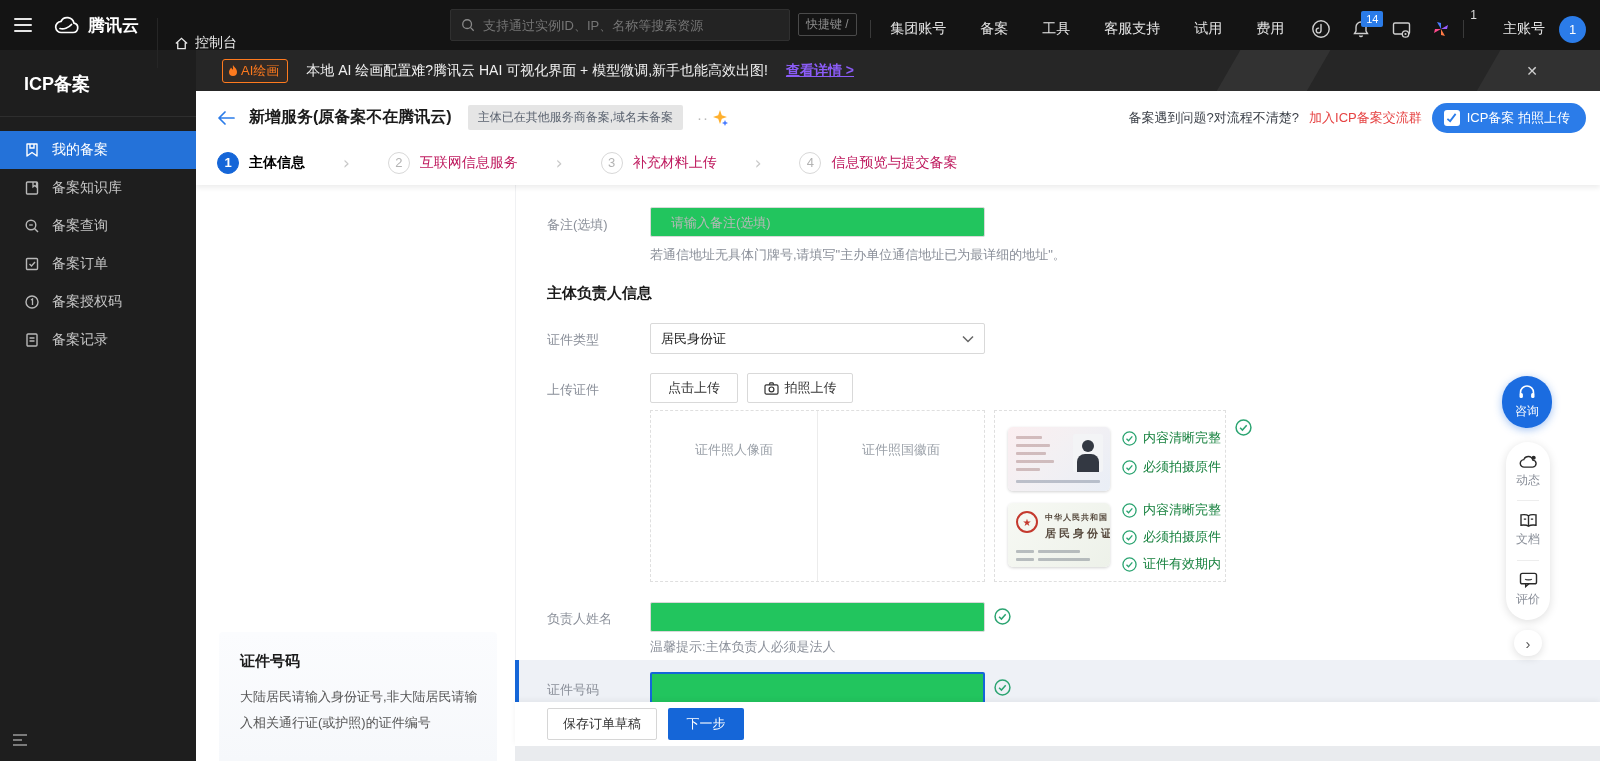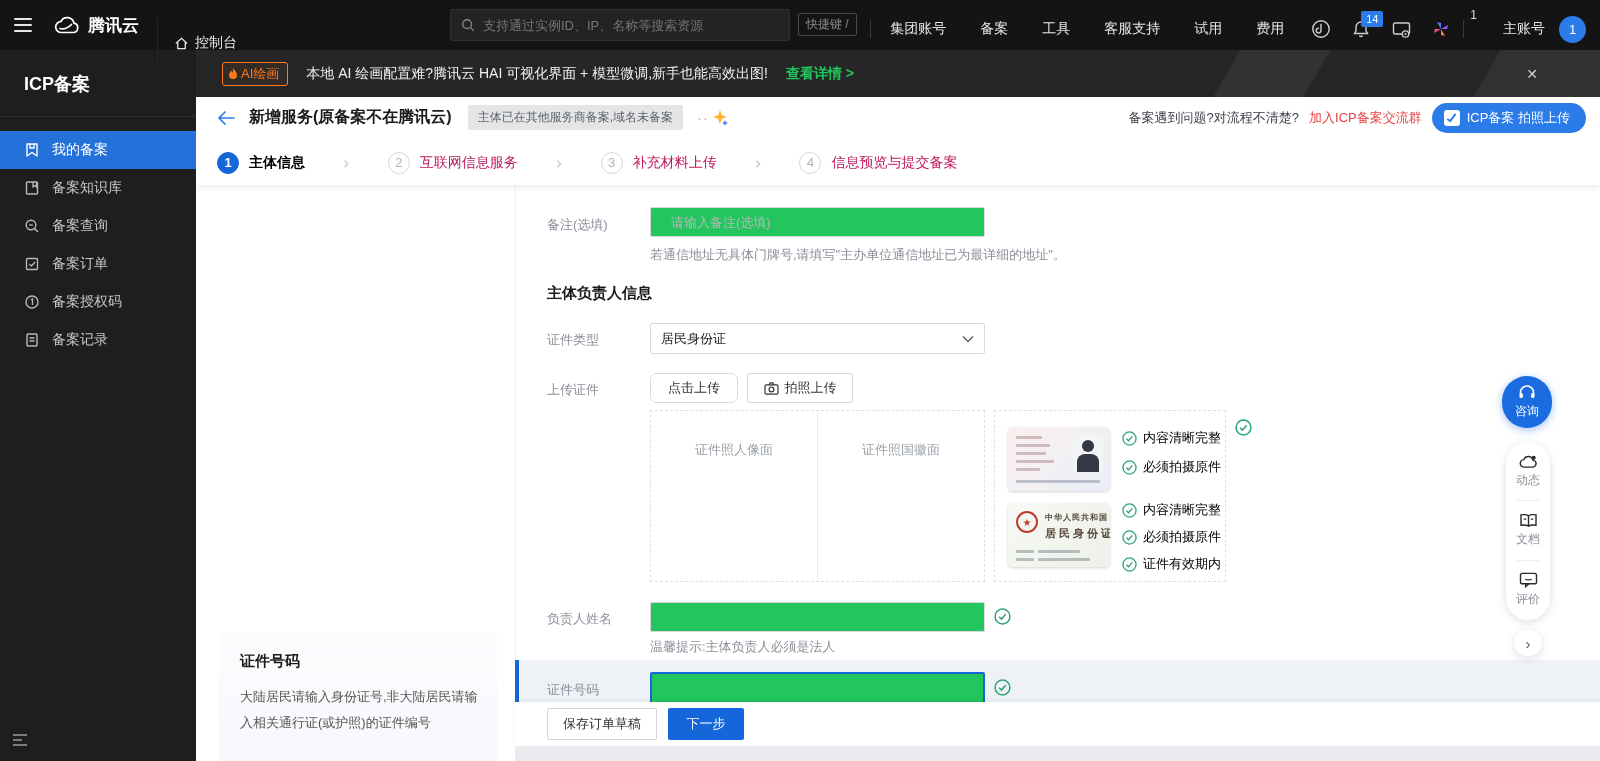--- a/index.html
+++ b/index.html
@@ -27,26 +27,26 @@
   
   .sidebar { position:absolute; left:0; top:50px; width:196px; height:711px; background:#1e1e1e; z-index:20; }
   .sb-title { color:#fff; font-size:18px; font-weight:bold; padding:22px 24px 20px; border-bottom:1px solid #2e2e2e; }
   .sb-menu { margin-top:14px; }
   .sb-item { height:38px; display:flex; align-items:center; gap:12px; padding-left:24px; color:#c6c6c6; font-size:14px; cursor:pointer; }
   .sb-item.active { background:#2472d9; color:#fff; }
   .sb-item svg { flex:0 0 auto; }
   .sb-collapse { position:absolute; left:12px; bottom:10px; cursor:pointer; }
 
   
-  .banner { position:absolute; left:196px; top:50px; width:1404px; height:47px; background:#262626; display:flex; align-items:center; color:#eee; font-size:14px; overflow:hidden; z-index:10;text-align:right; }
+  .banner { position:absolute; left:196px; top:50px; width:1404px; height:41px; background:#262626; display:flex; align-items:center; color:#eee; font-size:14px; overflow:hidden; z-index:10;text-align:right; }
   .bn-deco1,.bn-deco2 { position:absolute; top:-20px; width:90px; height:90px; background:rgba(255,255,255,0.06); transform:skewX(-30deg); }
   .bn-deco1 { left:1030px; } .bn-deco2 { left:1290px; width:140px; background:rgba(255,255,255,0.05); }
   .bn-badge { margin-left:26px; border:1px solid #ff7a1e; color:#ff7a1e; border-radius:3px; font-size:13px; padding:2px 8px 2px 5px; display:flex; align-items:center; gap:3px; background:rgba(255,122,30,0.06); }
   .bn-text { margin-left:18px; color:#f0f0f0; }
-  .bn-link { margin-left:18px; color:#22c55e; font-weight:bold; cursor:pointer; }
+  .bn-link { margin-left:18px; color:#8b5cf6; font-weight:bold; cursor:pointer;text-decoration:underline; }
   .bn-close { position:absolute; right:62px; color:#cfcfcf; font-size:14px; cursor:pointer; }
 
   
   .pagehead { position:absolute; left:196px; top:95px; width:1404px; height:45px; background:#fff; display:flex; align-items:center; z-index:9; }
   .ph-back { margin-left:22px; cursor:pointer; display:flex; align-items:center; }
   .ph-title { margin-left:14px; font-size:16px; font-weight:bold; color:#1a1a1a; white-space:nowrap; }
   .ph-tag { margin-left:16px; background:#e5e5e5; color:#5b6370; font-size:12px; padding:4px 10px; border-radius:2px; white-space:nowrap; }
   .ph-dots { margin-left:14px; color:#b9b9b9; font-size:15px; letter-spacing:1px; }
   .ph-spark { margin-left:2px; display:flex; align-items:center; cursor:pointer; }
   .ph-right { position:absolute; right:14px; display:flex; align-items:center; gap:10px; }
@@ -90,21 +90,21 @@
   .card-back { top:92px; background:linear-gradient(135deg,#f7f9f4 0%,#edf1e9 100%); }
   .cf-line { position:absolute; height:3px; border-radius:1px; background:rgba(165,125,125,0.45); }
   .cf-photo { position:absolute; right:7px; top:7px; width:30px; height:38px; background:#f3f4f6; border-radius:2px; overflow:hidden; }
   .cf-head { position:absolute; left:9px; top:6px; width:12px; height:12px; border-radius:50%; background:#333842; }
   .cf-body { position:absolute; left:4px; top:20px; width:22px; height:18px; border-radius:8px 8px 0 0; background:#333842; }
   .cb-emblem { position:absolute; left:8px; top:8px; width:22px; height:22px; border:2px solid #c4392e; border-radius:50%; color:#c4392e; font-size:10px; display:flex; align-items:center; justify-content:center; }
   .cb-t1 { position:absolute; left:37px; top:9px; font-size:8px; font-weight:bold; color:#55483c; letter-spacing:1px; white-space:nowrap; }
   .cb-t2 { position:absolute; left:37px; top:23px; font-size:11px; font-weight:bold; color:#55483c; letter-spacing:3px; white-space:nowrap; }
   .cb-line { position:absolute; height:3px; border-radius:1px; background:rgba(110,120,130,0.45); }
 
-  .check-item { display:flex; align-items:center; gap:6px; font-size:13px; color:#000000; white-space:nowrap; }
+  .check-item { display:flex; align-items:center; gap:6px; font-size:13px; color:#15803d; white-space:nowrap; }
   .checks-front { position:absolute; left:127px; top:18px; display:flex; flex-direction:column; gap:11px; }
   .checks-back { position:absolute; left:127px; top:90px; display:flex; flex-direction:column; gap:9px; }
   .ok-badge { position:absolute; }
 
   .certno-band { position:absolute; left:319px; top:475px; width:1085px; height:60px; background:#eef1f6; border-left:4px solid #1566d8; }
   .f-input.focused { border:2px solid #1566d8; height:34px; }
 
   .form-footer { position:absolute; left:319px; top:517px; width:1085px; height:44px; background:#fff; box-shadow:0 -2px 6px rgba(0,0,0,0.05); }
   .btn-save { position:absolute; left:32px; top:6px; width:110px; height:32px; background:#fff; border:1px solid #d6d6d6; border-radius:2px; font-size:13px; color:#333; cursor:pointer; }
   .btn-next { position:absolute; left:153px; top:6px; width:76px; height:32px; background:#1566d8; border:none; border-radius:2px; font-size:13px; color:#fff; cursor:pointer; }
@@ -332,21 +332,21 @@
 
     <span class="f-label" style="left:351px; top:146px;">证件类型</span>
     <div class="f-select" style="left:454px; top:138px;">
       <span>居民身份证</span>
       <svg width="12" height="8" viewBox="0 0 12 8">
           <path d="M1 1.5L6 6.5 11 1.5" fill="none" stroke="#666" stroke-width="1.5"></path>
         </svg>
     </div>
 
     <span class="f-label" style="left:351px; top:196px;">上传证件</span>
-    <button class="f-btn" style="left:454px; top:188px; width:88px;border-radius:7px;">
+    <button class="f-btn" style="left:454px; top:188px; width:88px;">
       <span>点击上传</span>
     </button>
     <button class="f-btn" style="left:551px; top:188px; width:106px;">
       <svg width="15" height="13" viewBox="0 0 16 14">
           <rect x="1" y="3" width="14" height="10" rx="1.5" fill="none" stroke="#333" stroke-width="1.3"></rect>
           <path d="M5.5 3l1-2h3l1 2" fill="none" stroke="#333" stroke-width="1.3"></path>
           <circle cx="8" cy="8" r="2.6" fill="none" stroke="#333" stroke-width="1.3"></circle>
         </svg>
       <span>拍照上传</span>
     </button>

